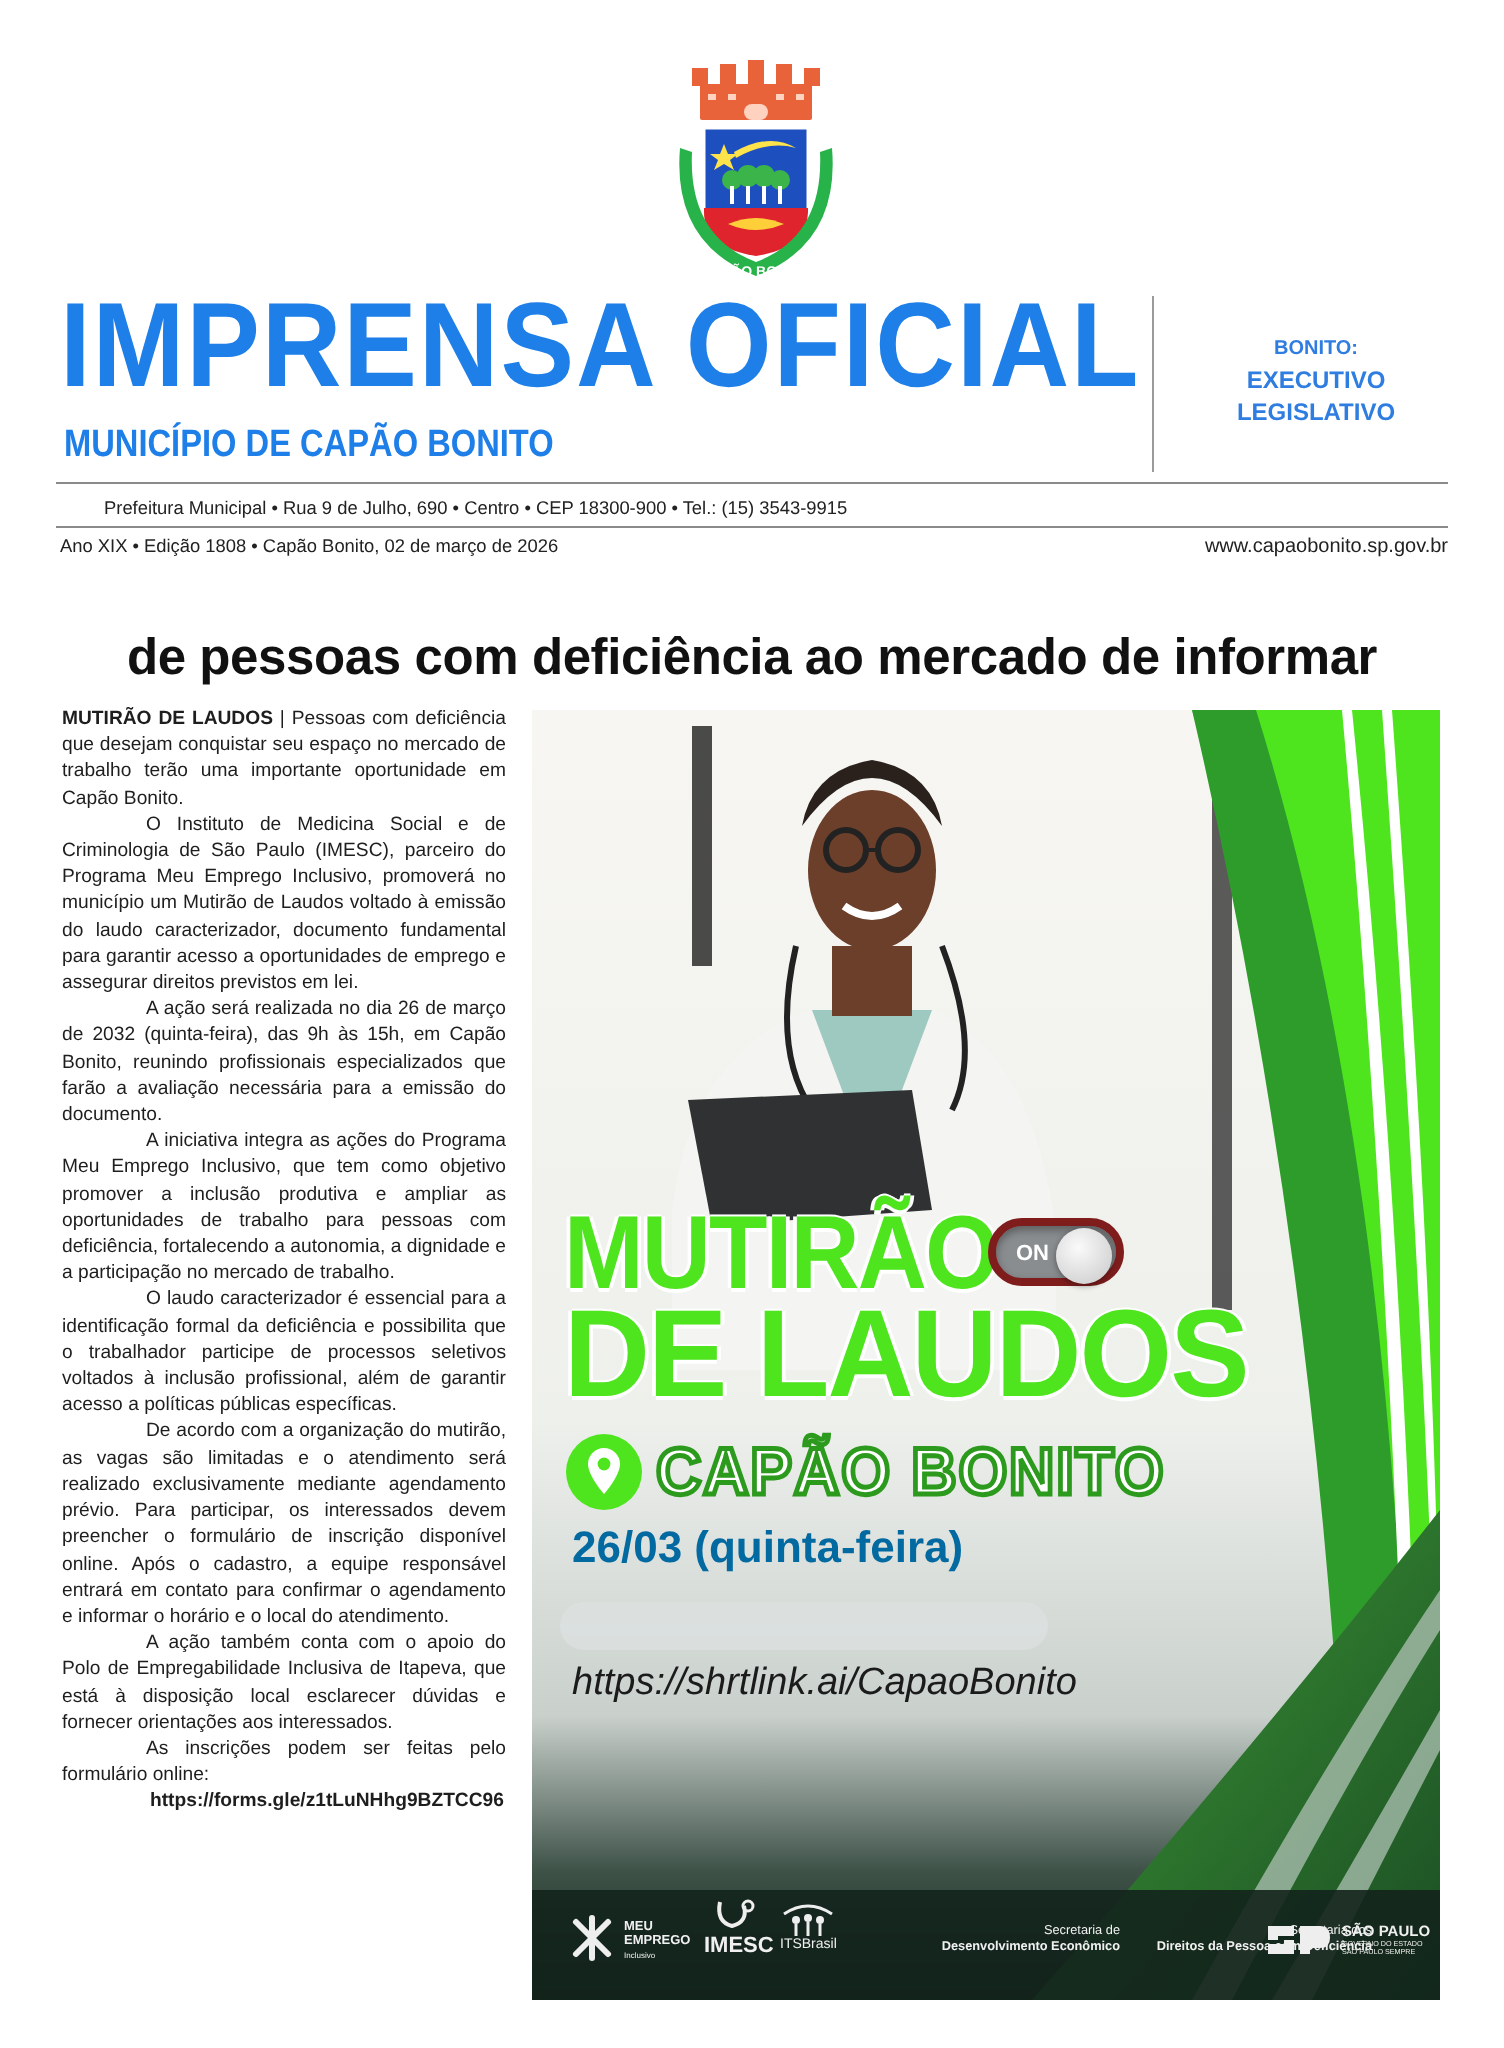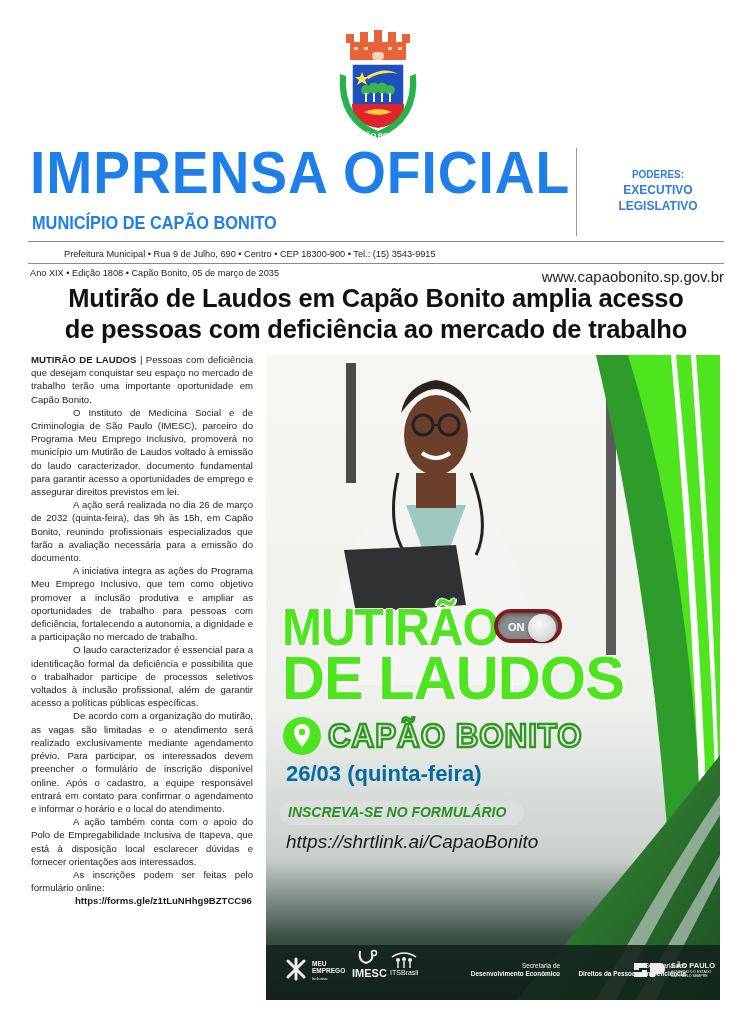--- a/index.html
+++ b/index.html
@@ -23,23 +23,23 @@
       transform: scaleX(0.86); transform-origin: left top; white-space: nowrap;
     }
     .masthead-divider { position: absolute; left: 576px; top: 148px; width: 1px; height: 88px; background: #9a9a9a; }
     .poderes { position: absolute; left: 588px; top: 168px; width: 140px; text-align: center; color: #2f7de0; font-weight: 700; }
     .poderes .lbl { font-size: 10px; line-height: 14px; }
     .poderes .pw { font-size: 12px; line-height: 16px; }
 
     .rule { position: absolute; left: 28px; width: 696px; height: 1px; background: #8a8a8a; }
     .rule.r1 { top: 241px; }
     .rule.r2 { top: 263px; }
-    .addr { position: absolute; left: 26px; top: 249px; font-size: 9.2px; color: #222; white-space: nowrap; padding-left: 38px; }
+    .addr { position: absolute; left: 14px; top: 249px; font-size: 9.2px; color: #222; white-space: nowrap; padding-left: 38px; }
     .edition { position: absolute; left: 30px; top: 268px; font-size: 9.2px; color: #222; white-space: nowrap; }
-    .site { position: absolute; right: 28px; top: 268px; font-size: 15px; color: #222; white-space: nowrap; }
+    .site { position: absolute; right: 28px; top: 268px; font-size: 10px; color: #222; white-space: nowrap; }
 
     
     .headline {
       position: absolute; left: 20px; top: 283px; width: 712px;
       text-align: center; font-weight: 700; font-size: 25.5px; line-height: 31px; color: #111;
       letter-spacing: -0.2px;
     }
 
     
     .article {
@@ -138,34 +138,34 @@
   <path d="M34 82 Q48 76 62 82 Q48 88 34 82 Z" fill="#ffcf3a"></path>
 
   <path d="M10 44 Q6 92 48 108 Q90 92 86 44 L80 46 Q82 88 48 101 Q14 88 16 46 Z" fill="#27b24a"></path>
   <text x="48" y="108" text-anchor="middle" font-size="7" font-weight="700" fill="#ffffff" font-family="Liberation Sans, sans-serif">CAPÃO BONITO</text>
 </svg>
 
 <div class="masthead-title">IMPRENSA OFICIAL</div>
 <div class="masthead-sub">MUNICÍPIO DE CAPÃO BONITO</div>
 <div class="masthead-divider"></div>
 <div class="poderes">
-  <div class="lbl">PODERES:</div>
+  <div class="lbl">BONITO:</div>
   <div class="pw">EXECUTIVO</div>
   <div class="pw">LEGISLATIVO</div>
 </div>
 
 <div class="rule r1"></div>
 <div class="addr">Prefeitura Municipal • Rua 9 de Julho, 690 • Centro • CEP 18300-900 • Tel.: (15) 3543-9915</div>
 <div class="rule r2"></div>
-<div class="edition">Ano XIX • Edição 1808 • Capão Bonito, 05 de março de 2035</div>
+<div class="edition">Ano XIX • Edição 1808 • Capão Bonito, 02 de março de 2026</div>
 <div class="site">www.capaobonito.sp.gov.br</div>
 
 <h1 class="headline">
-  <span>Mutirão de Laudos em Capão Bonito amplia acesso</span><br>
-  <span>de pessoas com deficiência ao mercado de trabalho</span>
+  <br>
+  <span>de pessoas com deficiência ao mercado de informar</span>
 </h1>
 
 <div class="article">
   <p class="lead"><span class="kicker">MUTIRÃO DE LAUDOS</span><span> | </span><span>Pessoas com deficiência que desejam conquistar seu espaço no mercado de trabalho terão uma importante oportunidade em Capão Bonito.</span></p>
   <p>O Instituto de Medicina Social e de Criminologia de São Paulo (IMESC), parceiro do Programa Meu Emprego Inclusivo, promoverá no município um Mutirão de Laudos voltado à emissão do laudo caracterizador, documento fundamental para garantir acesso a oportunidades de emprego e assegurar direitos previstos em lei.</p>
   <p>A ação será realizada no dia 26 de março de 2032 (quinta-feira), das 9h às 15h, em Capão Bonito, reunindo profissionais especializados que farão a avaliação necessária para a emissão do documento.</p>
   <p>A iniciativa integra as ações do Programa Meu Emprego Inclusivo, que tem como objetivo promover a inclusão produtiva e ampliar as oportunidades de trabalho para pessoas com deficiência, fortalecendo a autonomia, a dignidade e a participação no mercado de trabalho.</p>
   <p>O laudo caracterizador é essencial para a identificação formal da deficiência e possibilita que o trabalhador participe de processos seletivos voltados à inclusão profissional, além de garantir acesso a políticas públicas específicas.</p>
   <p>De acordo com a organização do mutirão, as vagas são limitadas e o atendimento será realizado exclusivamente mediante agendamento prévio. Para participar, os interessados devem preencher o formulário de inscrição disponível online. Após o cadastro, a equipe responsável entrará em contato para confirmar o agendamento e informar o horário e o local do atendimento.</p>
   <p>A ação também conta com o apoio do Polo de Empregabilidade Inclusiva de Itapeva, que está à disposição local esclarecer dúvidas e fornecer orientações aos interessados.</p>
@@ -228,21 +228,20 @@
   <div class="poster-title pt2">DE LAUDOS</div>
 
   <svg class="pin" viewBox="0 0 40 40">
     <circle cx="20" cy="20" r="19" fill="#4ee51f"></circle>
     <path d="M20 8 a8 8 0 0 1 8 8 c0 6 -8 15 -8 15 s-8 -9 -8 -15 a8 8 0 0 1 8 -8 z" fill="#ffffff"></path>
     <circle cx="20" cy="16" r="3.2" fill="#4ee51f"></circle>
   </svg>
   <div class="city">CAPÃO BONITO</div>
   <div class="date">26/03 (quinta-feira)</div>
   <div class="cta-pill"></div>
-  <div class="cta">INSCREVA-SE NO FORMULÁRIO</div>
   <div class="url">https://shrtlink.ai/CapaoBonito</div>
 
   <div class="logos">
     <svg style="position:absolute;left:18px;top:12px" width="24" height="24" viewBox="0 0 24 24">
       <g stroke="#eee" stroke-width="3" stroke-linecap="round">
           <line x1="4" y1="4" x2="20" y2="20"></line>
           <line x1="20" y1="4" x2="4" y2="20"></line>
           <line x1="12" y1="2" x2="12" y2="22"></line>
         </g>
     </svg>

